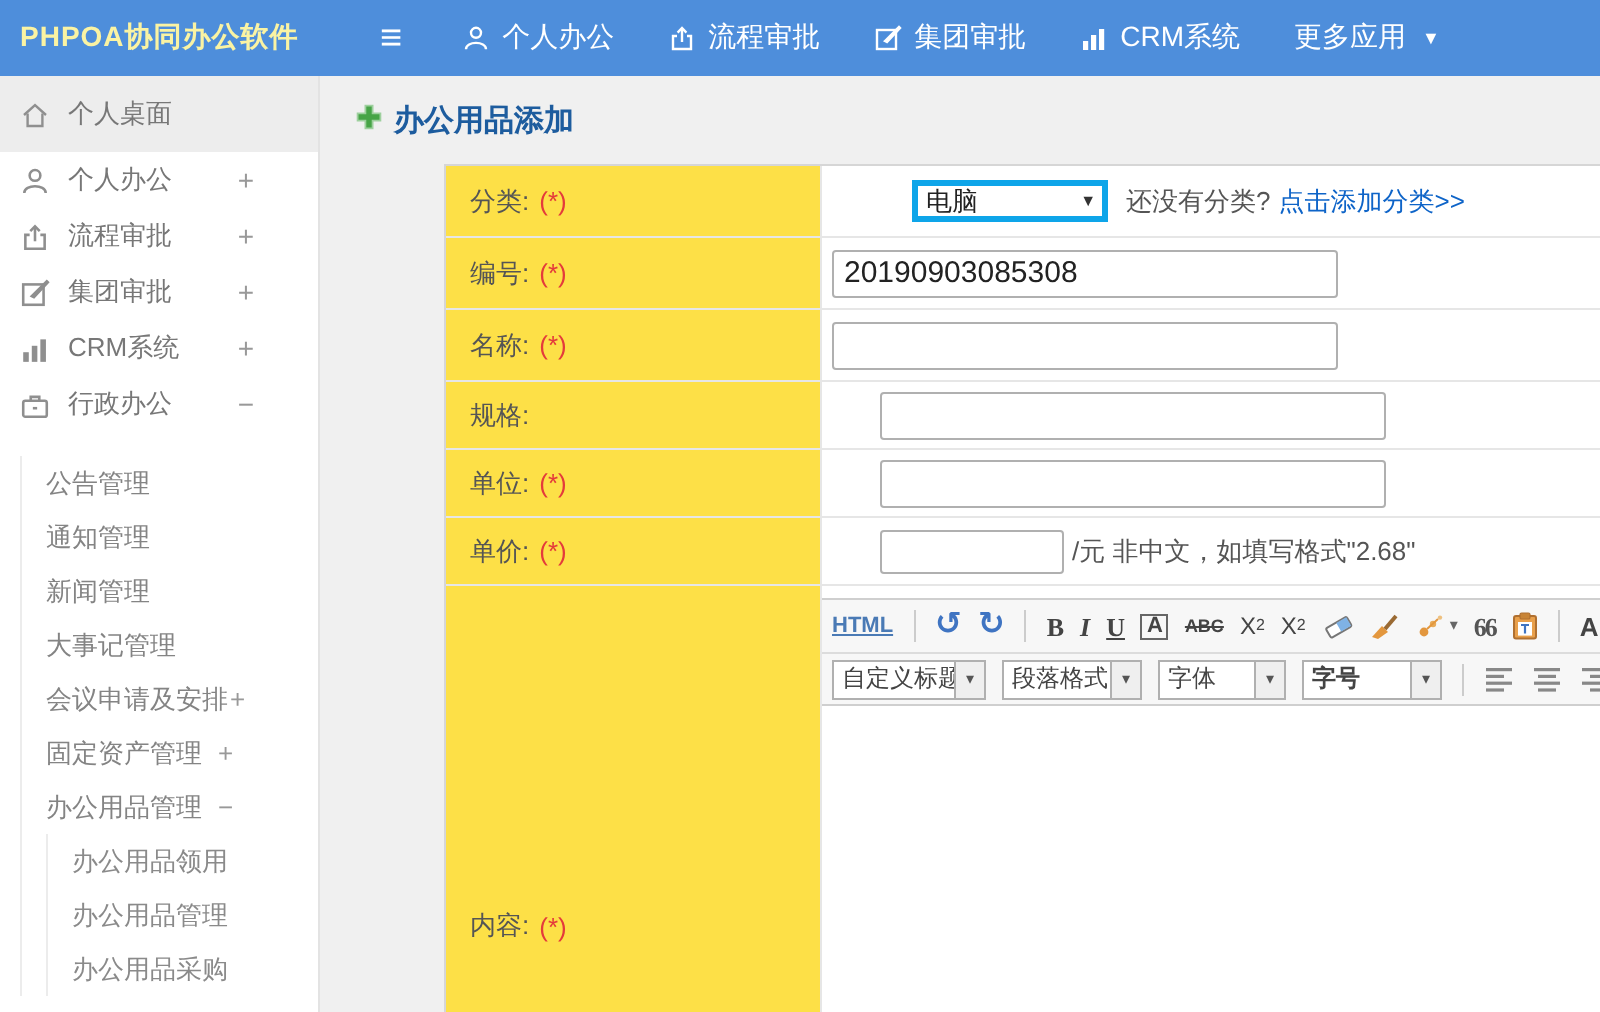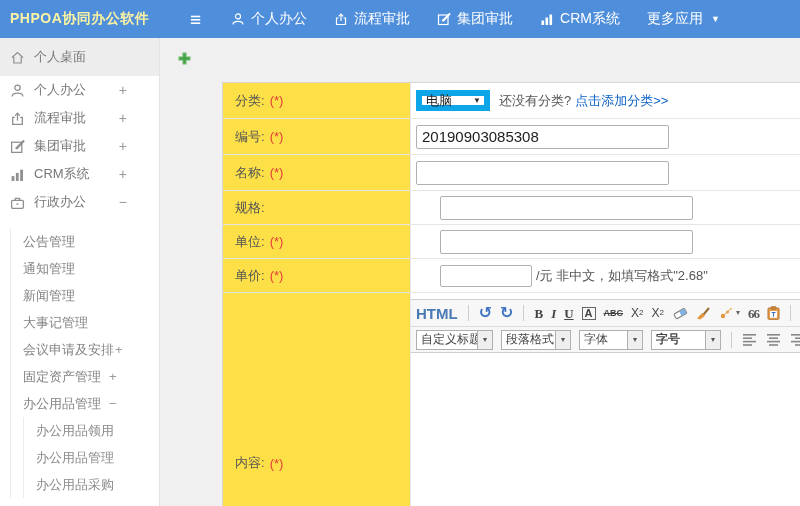--- a/index.html
+++ b/index.html
@@ -42,35 +42,35 @@
         display:flex; align-items:center; padding-left:12px; color:#555; }
   .fl .req { color:#e43b3b; margin-left:5px; }
   .fv { flex:1; display:flex; align-items:center; padding-left:5px; background:#fff; }
   .h36 { height:36px; } .h34 { height:34px;gap:24px; }
   .rowtall { height:340px; }
   .rowtall .fv { padding:0; align-items:stretch; flex-direction:column; }
 
   .txt { width:253px; height:24px; border:1px solid #b0b0b0; border-radius:2px; padding:0 5px;
          font-size:15px; color:#222; font-family:inherit; background:#fff; }
   .txt.small { width:92px; height:22px; }
-  .sel { width:74px; height:21px; border:6px solid #0ea5e9; background:#fff; display:flex;
-         align-items:center; padding-left:4px; color:#222; cursor:pointer; }
+  .sel { width:98px; height:21px; border:3px solid #0ea5e9; background:#fff; display:flex;
+         align-items:center; padding-left:4px; color:#222; cursor:pointer;margin-left:40px; }
   .sel .scaret { margin-left:auto; padding-right:3px; font-size:8px; color:#333; }
   .hint { margin-left:9px; color:#555; }
   .addlink { margin-left:4px; color:#0e64c8; cursor:pointer; }
   .suffix { margin-left:4px; color:#555; }
 
   
   .editor { margin-top:6px; border-top:1px solid #cfcfcf; display:flex; flex-direction:column; flex:1; }
   .tb { background:#f7f7f7; display:flex; align-items:center; padding:0 5px; gap:8px; flex:none; }
   .tb1 { height:27px; border-bottom:1px solid #dcdcdc; }
   .tb2 { height:26px; border-bottom:1px solid #cfcfcf; gap:8px; }
   .tsep { width:1px; height:16px; background:#ccc; margin:0 2px; flex:none; }
   .tbtn { display:flex; align-items:center; color:#444; font-size:12px; cursor:pointer; line-height:1; }
-  .tbtn.htmlb { font-size:15px; color:#4a7ab5; font-weight:bold; }
+  .tbtn.htmlb { font-size:11px; color:#4a7ab5; font-weight:bold;text-decoration:underline; }
   .tbtn.blue { color:#3f74c2; font-size:16px; font-weight:bold; }
   .tbtn.b { font-weight:bold; font-size:13px; font-family:"Liberation Serif",serif; }
   .tbtn.i { font-style:italic; font-weight:bold; font-size:13px; font-family:"Liberation Serif",serif; }
   .tbtn.u { text-decoration:underline; font-weight:bold; font-size:13px; font-family:"Liberation Serif",serif; }
   .tbtn.boxa { border:1px solid #666; padding:0 2px; font-size:11px; font-weight:bold; }
   .tbtn.strike { font-size:9px; text-decoration:line-through; font-weight:bold; }
   .tbtn sup, .tbtn sub { font-size:8px; }
   .tbtn.quote { font-family:"Liberation Serif",serif; font-weight:bold; font-size:13px; letter-spacing:-1px; color:#555; }
   .caret { font-size:8px; color:#666; margin-left:3px; }
   .dsel { border:1px solid #b0b0b0; background:#fff; height:20px; display:flex; align-items:center; color:#444; font-size:12px; cursor:pointer; }
@@ -235,20 +235,21 @@
           </div>
       </div>
     </div>
   </div>
 
   <div class="main">
     <div class="title-row">
       <span><svg width="13" height="13" viewBox="0 0 13 13">
             <path d="M4.7 0.8 h3.6 v3.9 h3.9 v3.6 H8.3 v3.9 H4.7 V8.3 H0.8 V4.7 h3.9 z" fill="#47a447" stroke="#9ed09e" stroke-width="0.9"></path>
           </svg></span>
+      <span class="title">办公用品添加</span>
     </div>
 
     <div class="ftable">
 
       <div class="frow h36">
         <div class="fl">
           <span>分类:</span>
           <span class="req">(*)</span>
         </div>
         <div class="fv">

